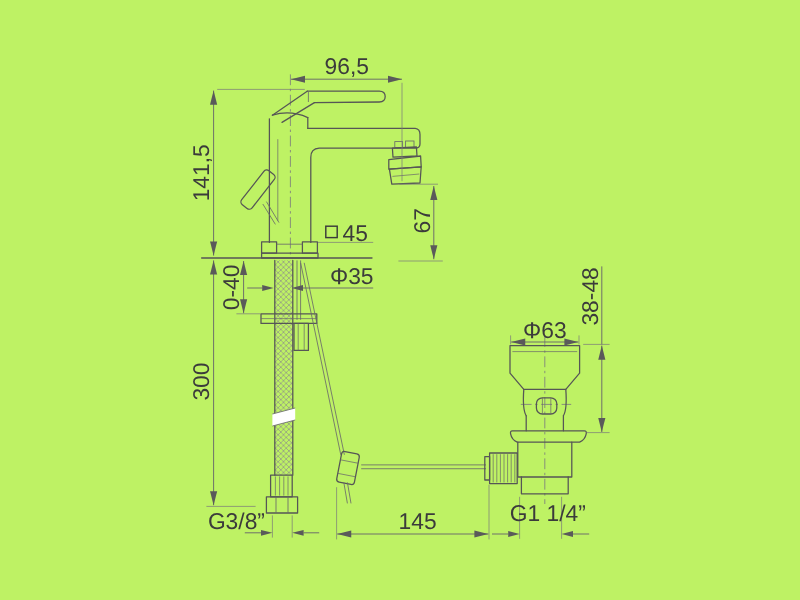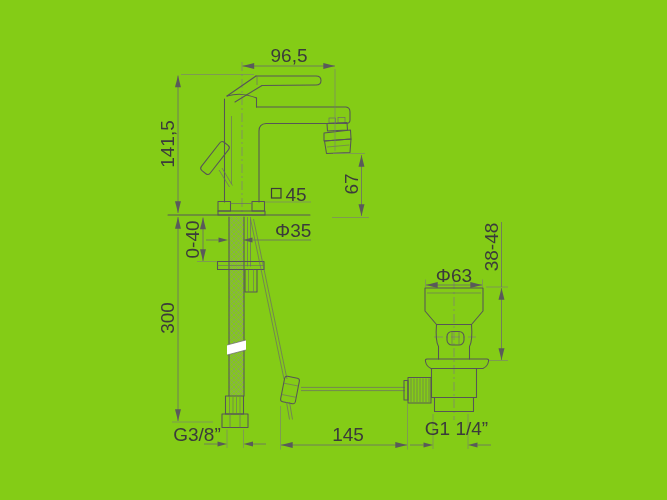--- a/index.html
+++ b/index.html
@@ -1,16 +1,16 @@
 <!DOCTYPE html>
 <html><head>
 <meta charset="utf-8">
 <style>
   html,body{margin:0;padding:0;background:#ffffff;}
-  .stage{position:relative;width:667px;height:500px;background:#84cc16;overflow:hidden;
+  .stage{position:relative;width:667px;height:500px;background:#bef264;overflow:hidden;
          font-family:"Liberation Sans",sans-serif;}
   svg{display:block;}
   text{font-family:"Liberation Sans","DejaVu Sans",sans-serif;font-size:19px;fill:#3b3b3b;}
   .outline{stroke:#565656;stroke-width:1.05;fill:none;stroke-linejoin:round;stroke-linecap:round;}
   .thin{stroke:#6a6a6a;stroke-width:.6;fill:none;}
   .detail{stroke:#6a6a6a;stroke-width:.7;fill:none;}
   .dim{stroke:#6b6b6b;stroke-width:.8;fill:none;}
   .ext{stroke:#7a7a7a;stroke-width:.6;fill:none;}
   .cl{stroke:#7c7c7c;stroke-width:.7;fill:none;stroke-dasharray:9 3 2 3;}
   .arrfill{fill:#5a5a5a;stroke:none;}

